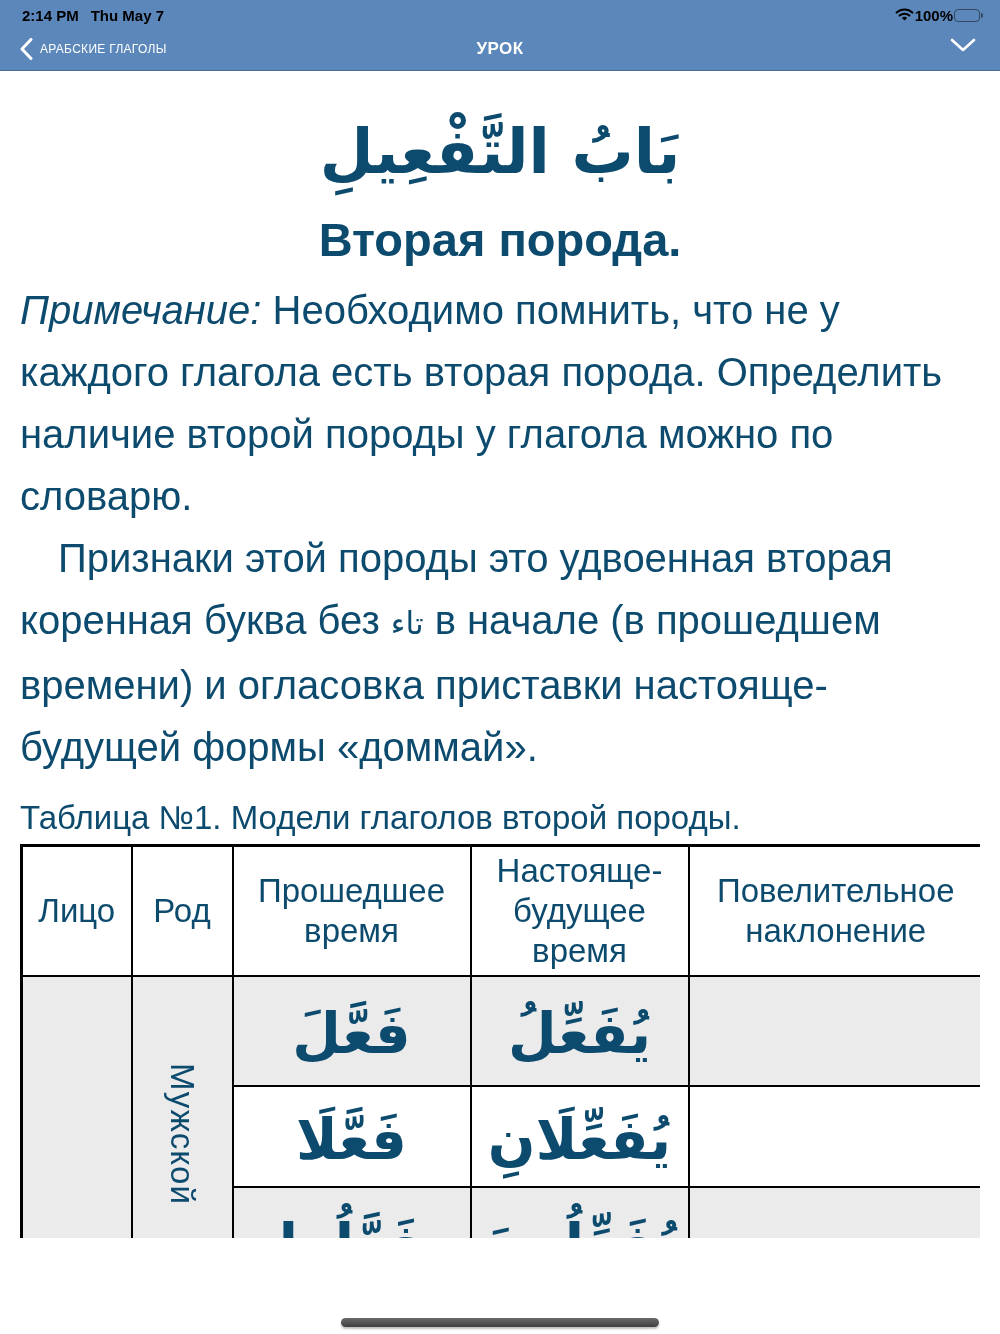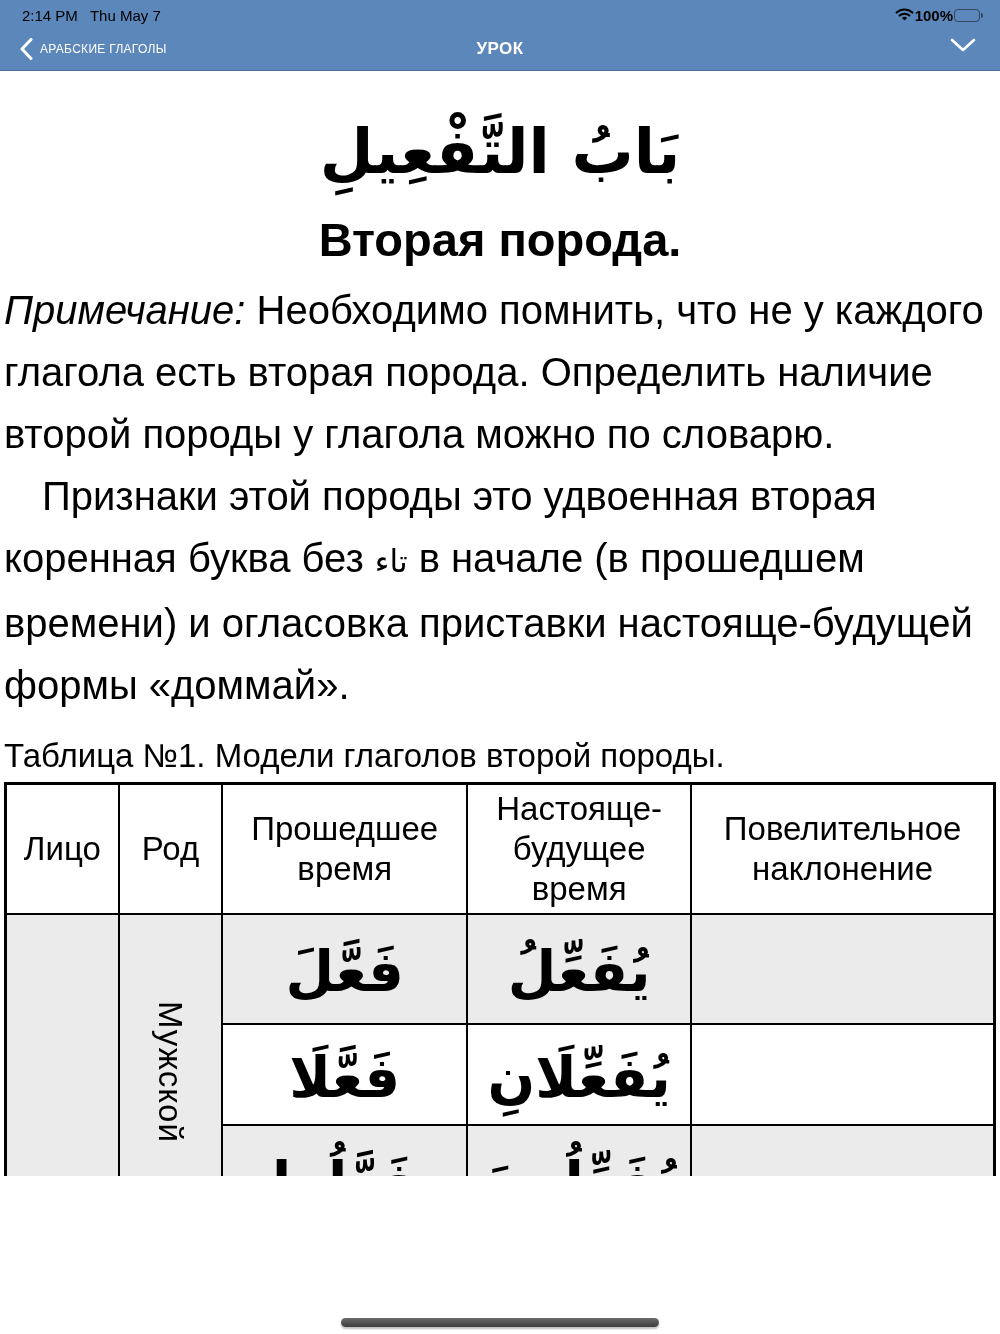--- a/index.html
+++ b/index.html
@@ -3,35 +3,35 @@
 <meta charset="utf-8">
 <style>
   * { margin:0; padding:0; box-sizing:border-box; }
   html,body { width:1000px; height:1334px; }
   body { font-family:"Liberation Sans", sans-serif; background:#fff; }
   .screen { position:relative; width:1000px; height:1334px; overflow:hidden; background:#fff; }
 
   
   .topbar { background:#5b87ba; border-bottom:1px solid rgba(0,0,0,0.18); }
   .statusbar { height:28px; display:flex; justify-content:space-between; align-items:center; padding:2px 20px 0 22px; color:#000; }
-  .status-left { display:flex; gap:12px; font-size:15px; font-weight:400;align-items:center; }
+  .status-left { display:flex; gap:12px; font-size:15px; font-weight:700;align-items:center; }
   .status-right { display:flex; align-items:center; gap:1px; font-size:15px; font-weight:600; }
   .wifi-svg { display:block; }
   .battery { position:relative; width:26px; height:13px; border:1.5px solid rgba(20,20,20,0.55); border-radius:4px; padding:1.5px; }
   .battery-fill { width:100%; height:100%; background:#000; border-radius:1.5px; }
   .battery-cap { position:absolute; right:-4px; top:3.5px; width:2.5px; height:5px; background:rgba(20,20,20,0.55); border-radius:0 2px 2px 0; }
 
   .navbar { height:42px; display:flex; align-items:center; position:relative; padding:0 20px; }
   .back-button { display:flex; align-items:center; gap:7px; color:#fff; cursor:pointer; }
   .back-label { font-size:12px; letter-spacing:0.3px; }
   .nav-title { position:absolute; left:50%; transform:translateX(-50%); color:#fff; font-size:17px; font-weight:600; letter-spacing:0.4px; }
   .collapse-button { position:absolute; right:24px; top:10px; cursor:pointer; }
 
   
-  .content { padding:0 4px; color:#000000; }
+  .content { padding:0 20px; color:#0c4a6e; }
   .arabic { font-family:"DejaVu Sans", sans-serif; }
   .arabic-title { text-align:center; font-size:62px; font-weight:bold; line-height:1.9; margin-top:22px; direction:rtl; }
   .main-heading { text-align:center; font-size:47px; font-weight:bold; line-height:1.15; margin:2px 0 12px; }
   .body-text { font-size:40px; line-height:62px; }
   .indented { text-indent:38px; }
   .inline-arabic { font-size:31px; }
   .note-label { font-style:italic; }
   .table-caption { font-size:33px; line-height:40px; margin:20px 0 6px; }
 
   

